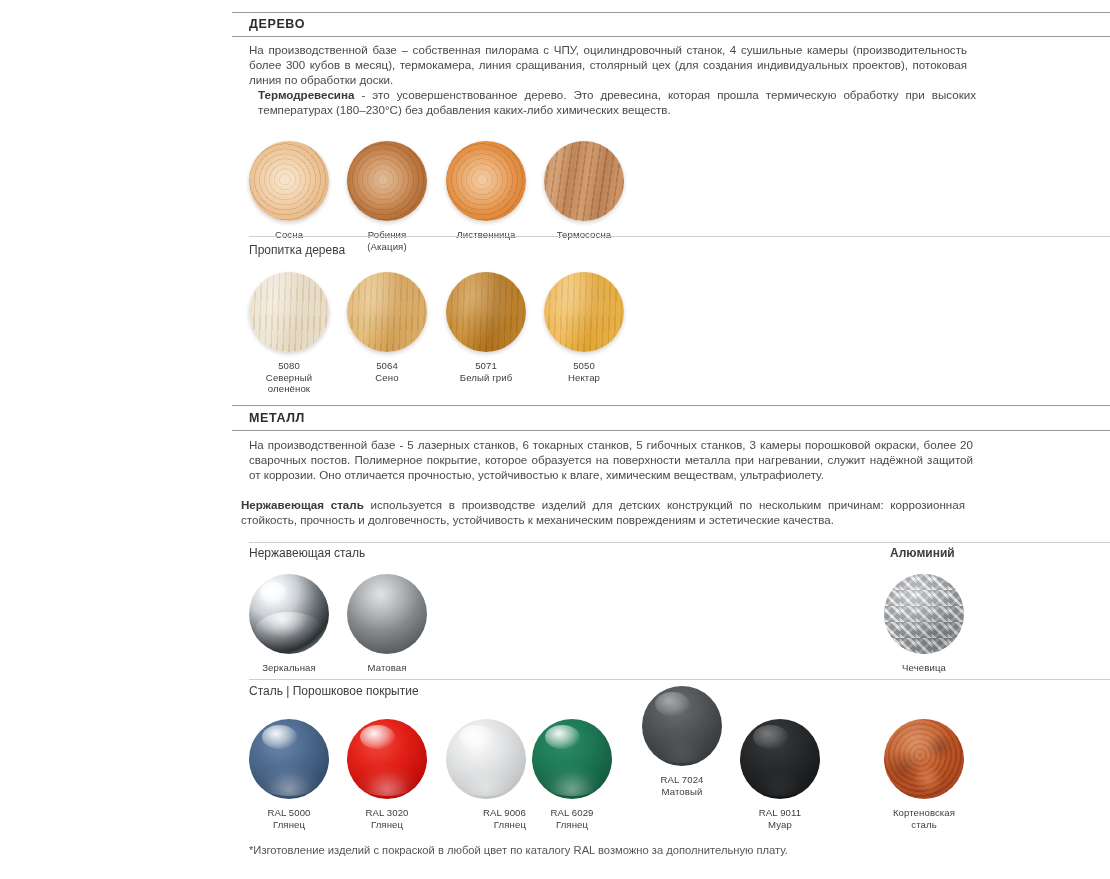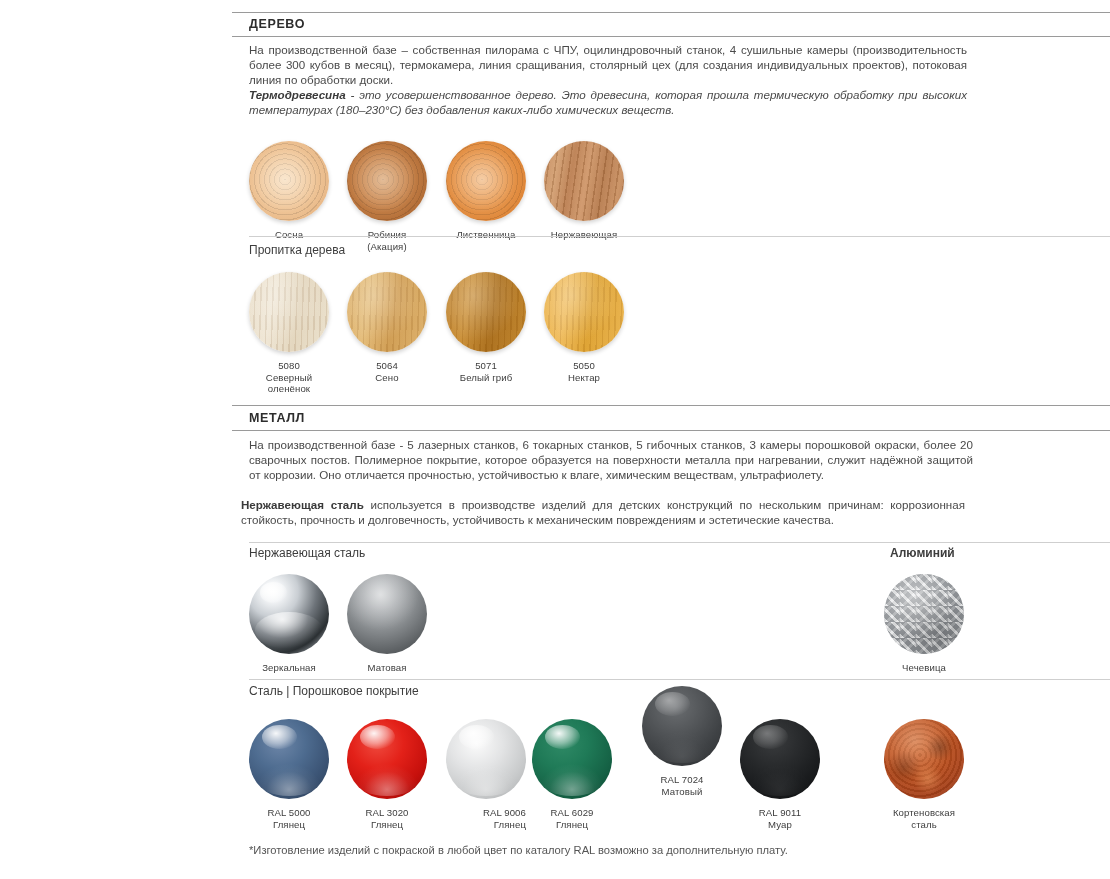--- a/index.html
+++ b/index.html
@@ -242,39 +242,39 @@
 <body>
 
 <div class="page">
 
   <div class="section-head" style="left:249px; top:17px;">ДЕРЕВО</div>
   <div class="rule" style="left:232px; top:12px; width:878px;"></div>
   <div class="rule" style="left:232px; top:36px; width:878px;"></div>
 
   <div class="para" style="left:249px; top:42px; width:718px;">На производственной базе – собственная пилорама с ЧПУ, оцилиндровочный станок, 4 сушильные камеры (производительность более 300 кубов в месяц), термокамера, линия сращивания, столярный цех (для создания индивидуальных проектов), потоковая линия по обработки доски.</div>
 
-  <div class="para" style="left:249px; top:87px; width:718px;font-style:italic;">
+  <div class="para" style="left:258px; top:87px; width:718px;">
     <b>Термодревесина</b><span> - это усовершенствованное дерево. Это древесина, которая прошла термическую обработку при высоких температурах (180–230°C) без добавления каких-либо химических веществ.</span>
   </div>
 
   <div class="swatch" style="left:249px; top:141px;">
     <div class="disc wood-rings pine"></div>
     <div class="caption">Сосна</div>
   </div>
   <div class="swatch" style="left:347px; top:141px;">
     <div class="disc wood-rings acacia"></div>
     <div class="caption">Робиния (Акация)</div>
   </div>
   <div class="swatch" style="left:446px; top:141px;">
     <div class="disc wood-rings larch"></div>
     <div class="caption">Лиственница</div>
   </div>
   <div class="swatch" style="left:544px; top:141px;">
     <div class="disc thermo"></div>
-    <div class="caption">Нержавеющая</div>
+    <div class="caption">Термососна</div>
   </div>
 
   <div class="rule thin" style="left:249px; top:236px; width:861px;"></div>
   <div class="sublabel" style="left:249px; top:243px;">Пропитка дерева</div>
 
   <div class="swatch" style="left:249px; top:272px;">
     <div class="disc grain w5080"></div>
     <div class="caption">
       <span>5080</span>
       <span class="sub">Северный</span>

